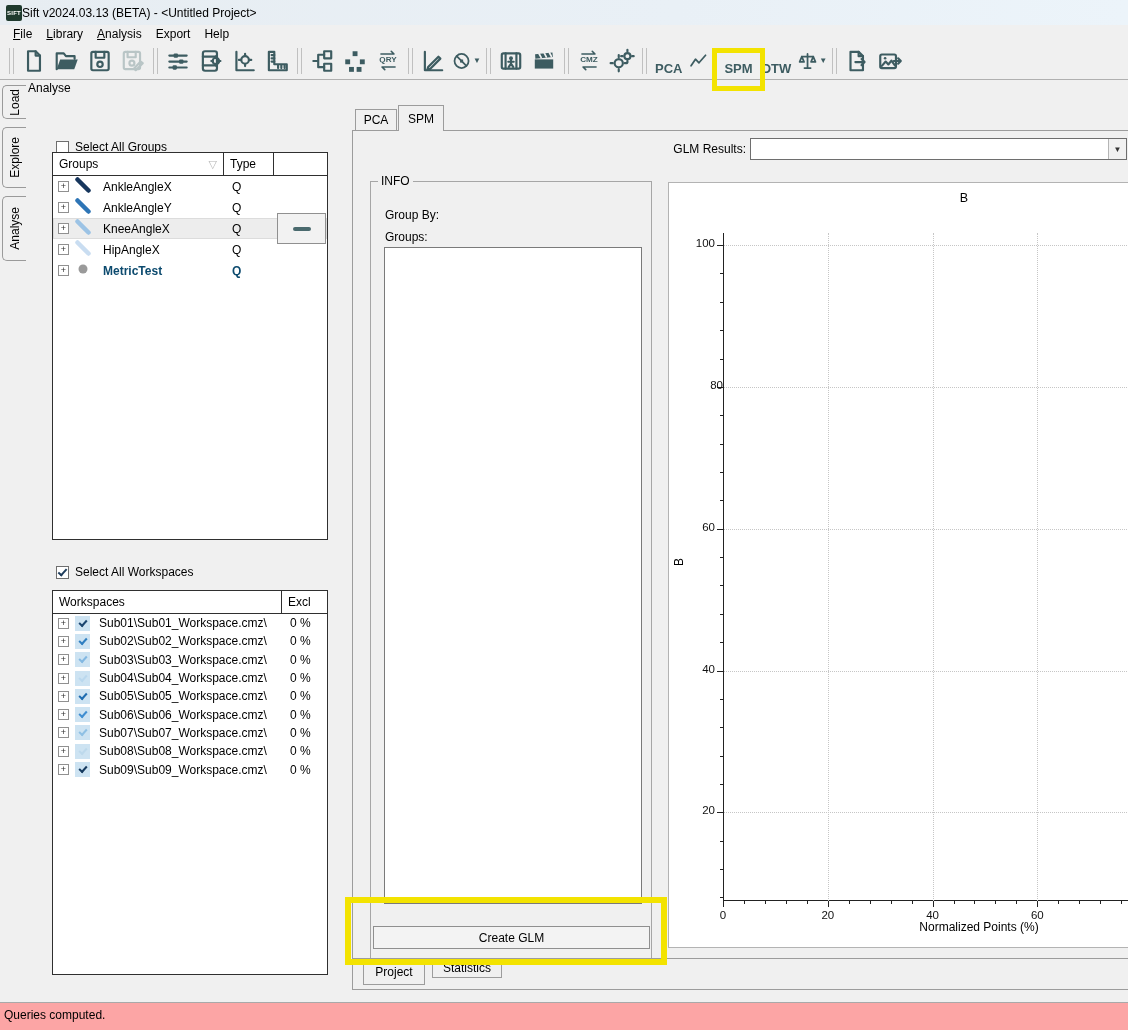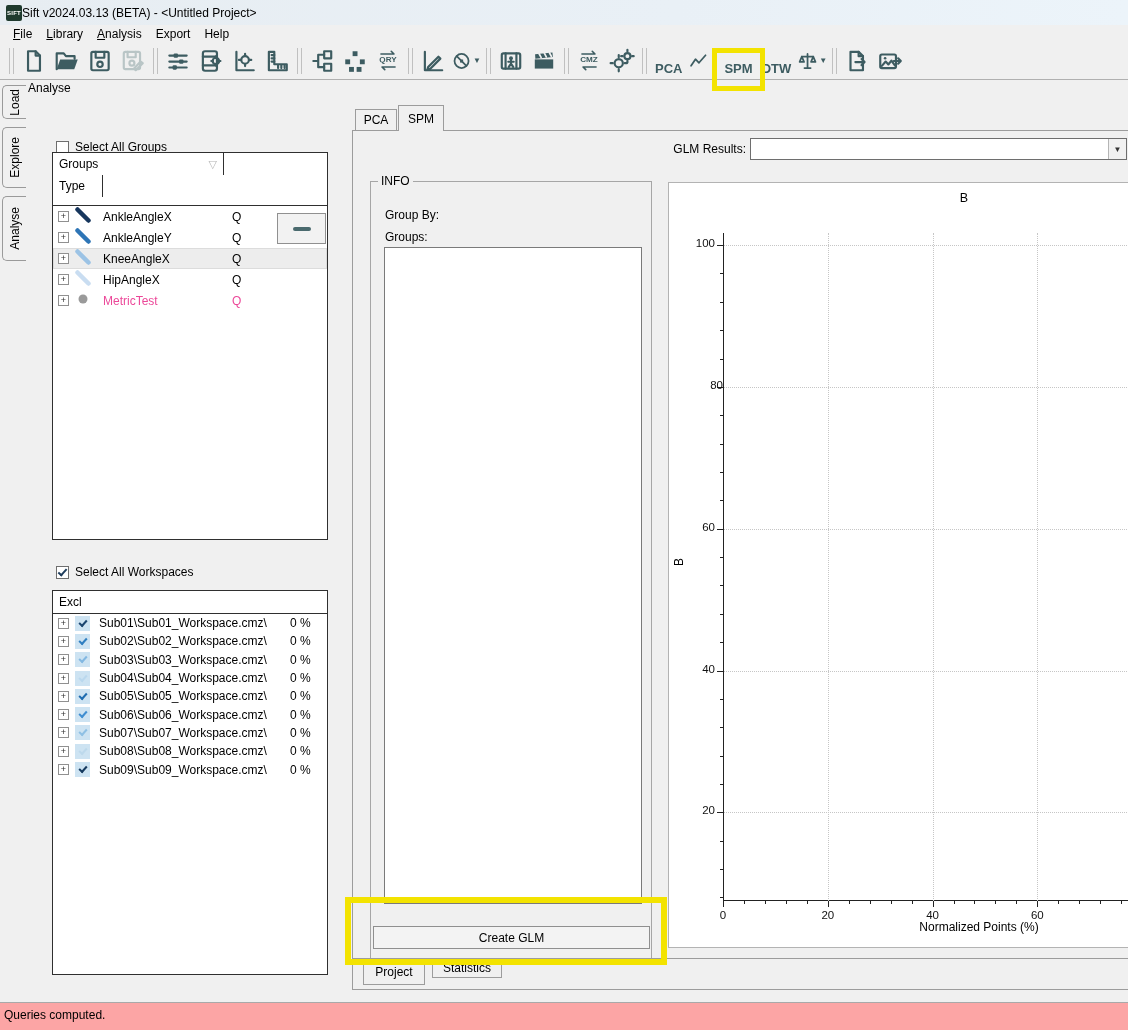--- a/index.html
+++ b/index.html
@@ -47,32 +47,32 @@
 
   #page-heading { position:absolute; left:28px; top:81px; font-size:12px; }
 
   
   .cbrow { position:absolute; display:flex; align-items:center; gap:6px; }
   .cbox { width:13px; height:13px; background:#fff; border:1px solid #6e6e6e; display:flex; align-items:center; justify-content:center; }
   .chk { width:9px; height:5px; border-left:2px solid #1f3d5c; border-bottom:2px solid #1f3d5c; transform:rotate(-48deg); margin-top:-2px; }
 
   
   .dtable { position:absolute; background:#fff; border:1px solid #2f2f2f; }
-  .thead { display:flex; border-bottom:1px solid #2f2f2f; background:#fff;flex-direction:column; }
+  .thead { display:flex; border-bottom:1px solid #2f2f2f; background:#fff; }
   .th { padding:4px 6px; border-right:1px solid #2f2f2f; display:flex; align-items:center; }
   .th:last-child { border-right:none; }
   .sortglyph { color:#b5b5b5; margin-left:auto; font-size:11px; }
 
   #groups-table { left:52px; top:152px; width:276px; height:388px; }
   #groups-table .th.c1 { width:171px; }
   #groups-table .th.c2 { width:50px; }
   #groups-table .th.c3 { width:53px; }
   .g-row { display:grid; grid-template-columns:22px 26px 123px 50px 54px; align-items:center; height:21px; }
   .g-row.sel { background:#ededed; box-shadow:inset 0 0 0 1px #dcdcdc; }
-  .g-row.dis .gname, .g-row.dis .gtype { color:#ec4899; }
+  .g-row.dis .gname, .g-row.dis .gtype { color:#0c4a6e;font-weight:bold; }
   .expander { width:11px; height:11px; border:1px solid #909090; background:#fff; font-size:9px; line-height:9px;
     text-align:center; color:#333; margin-left:5px; }
   .gname { padding-left:2px; }
   .gtype { padding-left:8px; }
   #minus-btn { position:absolute; left:224px; top:60px; width:49px; height:31px; background:#f2f2f2;
     border:1px solid #909090; display:flex; align-items:center; justify-content:center; }
   #minus-btn .bar { width:18px; height:4px; background:#4a6a6e; border-radius:2px; }
 
   #ws-table { left:52px; top:590px; width:276px; height:385px; }
   #ws-table .th.c1 { width:229px; }
@@ -405,20 +405,23 @@
 
   <div class="cbrow" style="left:56px; top:565px;">
     <div class="cbox" id="ws-cbox">
         <div class="chk"></div>
       </div>
     <span>Select All Workspaces</span>
   </div>
 
   <div class="dtable" id="ws-table">
     <div class="thead">
+      <div class="th c1">
+          <span>Workspaces</span>
+        </div>
       <div class="th c2">
           <span>Excl</span>
         </div>
     </div>
     <div id="ws-rows">
         <div class="w-row">
           <div class="expander">+</div>
           <div class="wcheck">
             <div class="chk" style="border-color: rgb(28, 70, 112);"></div>
           </div>

